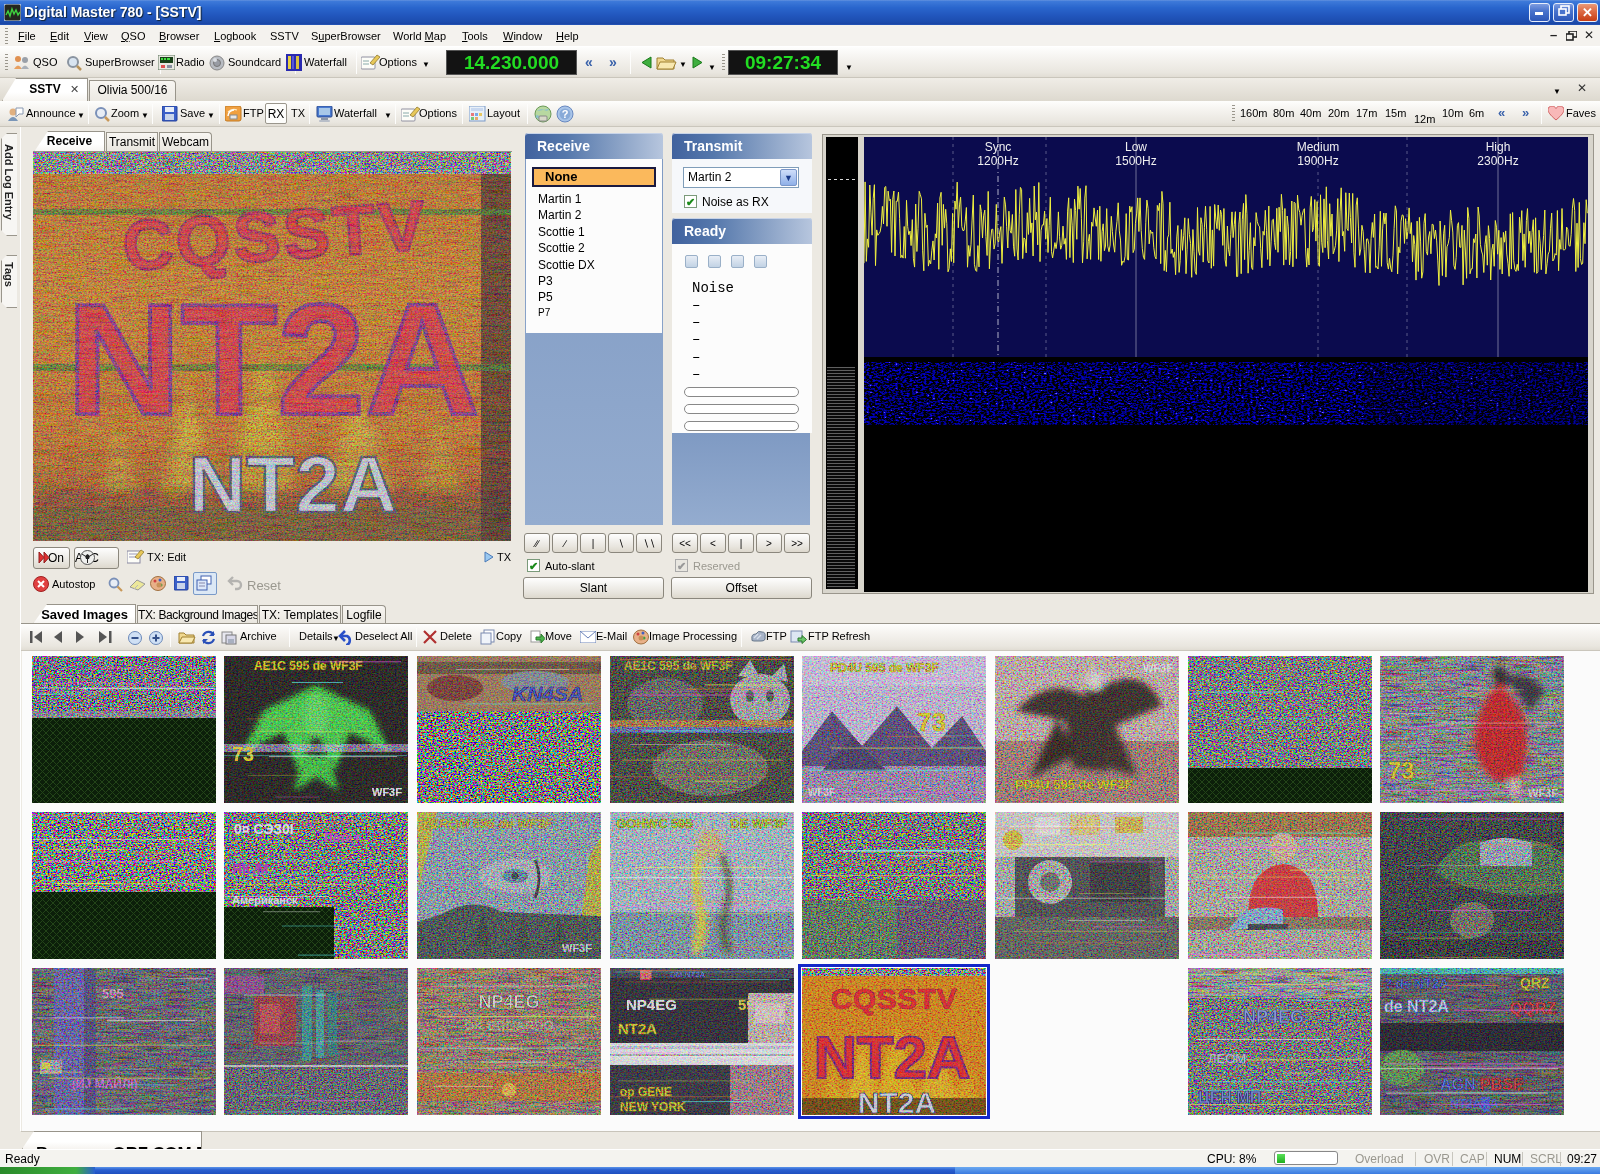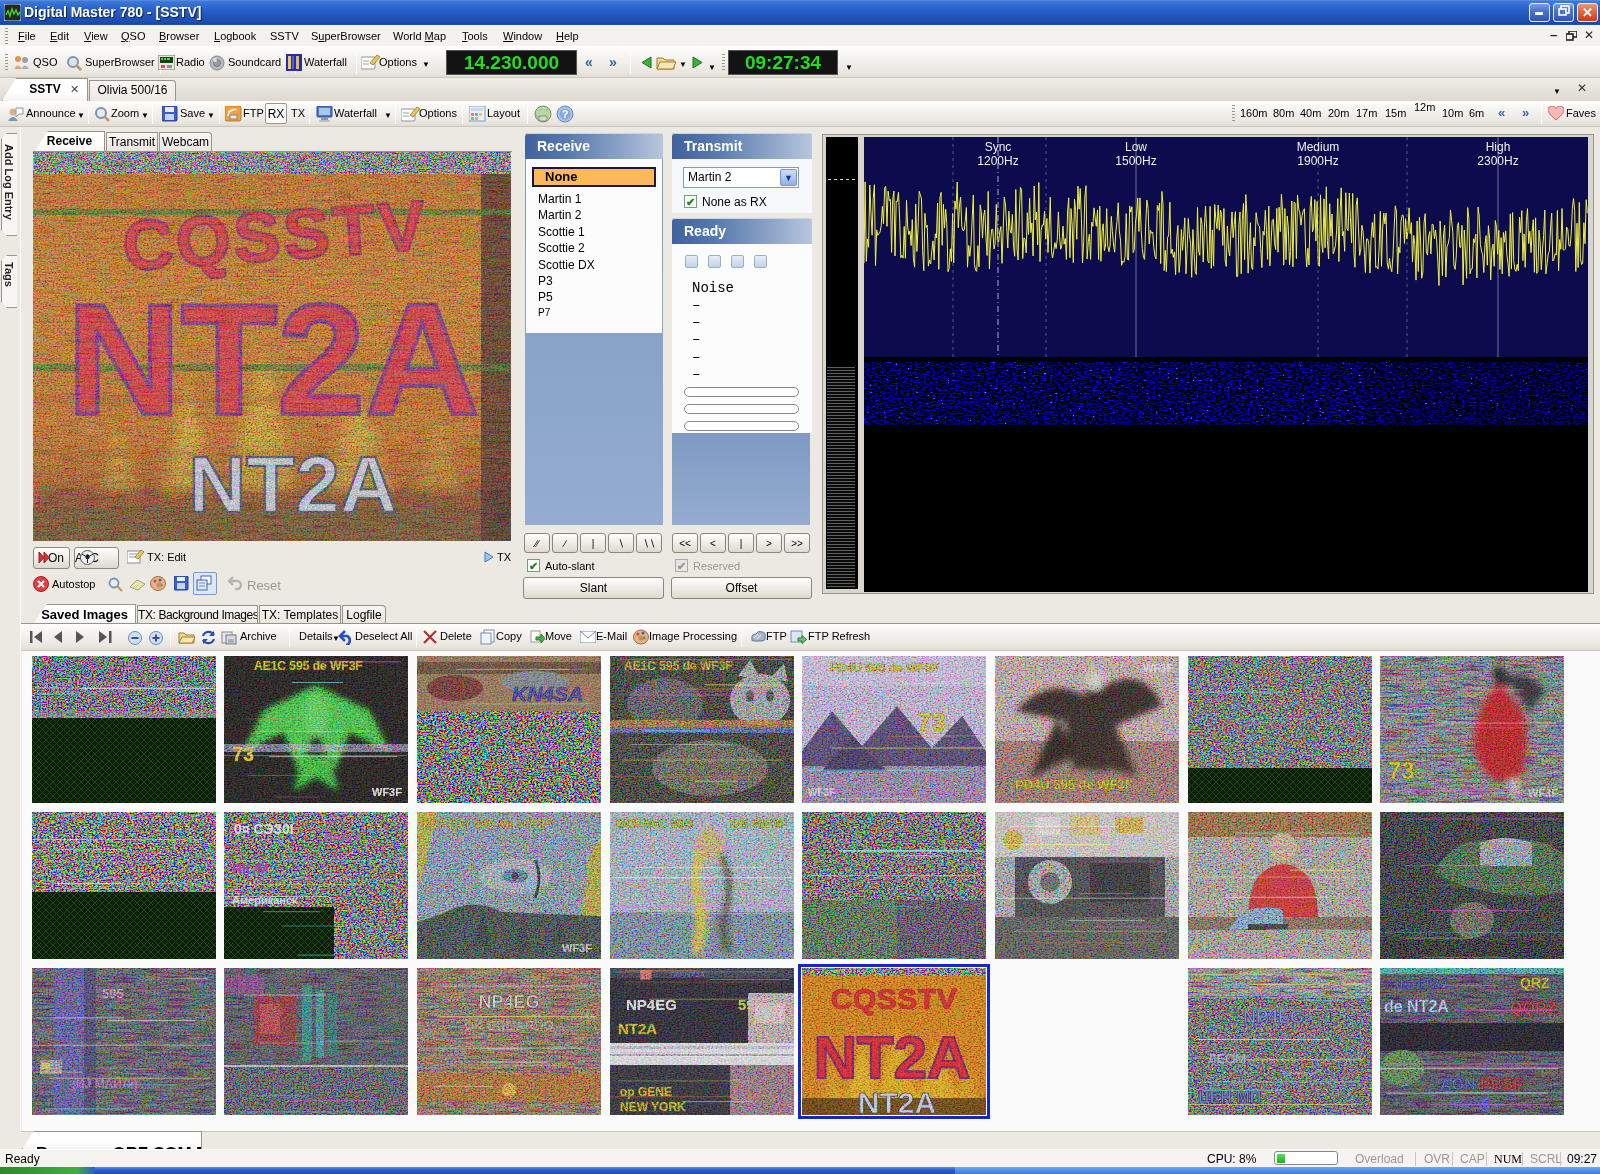--- a/index.html
+++ b/index.html
@@ -261,21 +261,21 @@
         <circle cx="9" cy="9" r="5.5" fill="#88aad8"></circle>
         <text x="9" y="13" font-size="11" font-weight="bold" fill="#fff" text-anchor="middle">?</text>
       </svg>
 <div class="grip" style="left:1232px;top:4px;height:18px;"></div>
 <div class="tbi" style="left:1240px;top:6px;">160m</div>
       <div class="tbi" style="left:1273px;top:6px;">80m</div>
       <div class="tbi" style="left:1300px;top:6px;">40m</div>
       <div class="tbi" style="left:1328px;top:6px;">20m</div>
       <div class="tbi" style="left:1356px;top:6px;">17m</div>
       <div class="tbi" style="left:1385px;top:6px;">15m</div>
-      <div class="tbi" style="left:1414px;top:0;">12m</div>
+      <div class="tbi" style="left:1414px;top:12px;">12m</div>
       <div class="tbi" style="left:1442px;top:6px;">10m</div>
       <div class="tbi" style="left:1469px;top:6px;">6m</div>
 <div class="arr abs" style="left:1498px;top:4px;font-size:13px;">«</div>
 <div class="arr abs" style="left:1522px;top:4px;font-size:13px;">»</div>
 <div class="sep" style="left:1541px;top:3px;height:20px;"></div>
 <svg class="abs" style="left:1548px;top:5px" width="16" height="15">
         <path d="M8 14 C2 9 0 6 0 3.5 C0 1.5 1.8 0 4 0 C5.8 0 7.2 1 8 2.5 C8.8 1 10.2 0 12 0 C14.2 0 16 1.5 16 3.5 C16 6 14 9 8 14z" fill="#f8b8b8" stroke="#d06060"></path>
       </svg>
 <div class="tbi" style="left:1566px;top:6px;">Faves</div>
 </div>
@@ -425,21 +425,21 @@
 <div class="cb" style="left:675px;top:559px;background:#e8e6e0;color:#999;border-color:#aaa;">✔</div>
 <div class="tbi grey" style="left:693px;top:560px;">Reserved</div>
 <div class="sbtn" style="left:523px;top:577px;width:141px;">Slant</div>
 <div class="sbtn" style="left:671px;top:577px;width:141px;">Offset</div>
 
 <div class="phead" style="left:672px;top:133px;width:140px;">Transmit</div>
 <div class="pwhite" style="left:672px;top:159px;width:140px;height:54px;background:#f6f8fb;">
 <div style="position:absolute;left:11px;top:8px;width:116px;height:21px;background:#fff;border:1px solid #7f9db9;font-size:12px;padding:2px 0 0 4px;">Martin 2
 <div style="position:absolute;right:1px;top:1px;width:17px;height:17px;background:linear-gradient(180deg,#cfdefa,#8fb0e8);border:1px solid #7a96c8;border-radius:2px;color:#1a3a8a;font-size:9px;text-align:center;line-height:16px;">▼</div></div>
 <div class="cb" style="left:12px;top:36px;">✔</div>
-<div style="position:absolute;left:30px;top:36px;font-size:12px;">None as RX</div>
+<div style="position:absolute;left:30px;top:36px;font-size:12px;">Noise as RX</div>
 </div>
 <div class="phead" style="left:672px;top:218px;width:140px;">Ready</div>
 <div class="pwhite" style="left:672px;top:244px;width:140px;height:189px;"></div>
 <div class="pbody" style="left:672px;top:433px;width:138px;height:92px;"></div>
 
 <div class="abs" style="left:685px;top:255px;width:13px;height:13px;background:linear-gradient(180deg,#e8eef6,#c2d2e4);border:1px solid #9ab0c8;border-radius:2px;"></div>
 <div class="abs" style="left:708px;top:255px;width:13px;height:13px;background:linear-gradient(180deg,#e8eef6,#c2d2e4);border:1px solid #9ab0c8;border-radius:2px;"></div>
 <div class="abs" style="left:731px;top:255px;width:13px;height:13px;background:linear-gradient(180deg,#e8eef6,#c2d2e4);border:1px solid #9ab0c8;border-radius:2px;"></div>
 <div class="abs" style="left:754px;top:255px;width:13px;height:13px;background:linear-gradient(180deg,#e8eef6,#c2d2e4);border:1px solid #9ab0c8;border-radius:2px;"></div>
 <div class="abs" style="left:692px;top:280px;font-family:'Liberation Mono',monospace;font-size:14px;">Noise</div>
@@ -1093,21 +1093,21 @@
 <div class="abs" style="left:1207px;top:2px;font-size:12px;">CPU: 8%</div>
 <div class="abs" style="left:1274px;top:1px;width:64px;height:14px;background:#fff;border:1px solid #888;border-radius:3px;">
         <div style="position:absolute;left:2px;top:2px;width:8px;height:9px;background:linear-gradient(180deg,#5ae05a,#1faf1f);"></div>
       </div>
 <div class="abs grey" style="left:1355px;top:2px;font-size:12px;">Overload</div>
 <div class="abs" style="left:1415px;top:2px;height:14px;width:1px;background:#c8c6be;"></div>
 <div class="abs grey" style="left:1424px;top:2px;font-size:12px;">OVR</div>
 <div class="abs" style="left:1452px;top:2px;height:14px;width:1px;background:#c8c6be;"></div>
 <div class="abs grey" style="left:1460px;top:2px;font-size:12px;">CAP</div>
 <div class="abs" style="left:1486px;top:2px;height:14px;width:1px;background:#c8c6be;"></div>
-<div class="abs" style="left:1494px;top:2px;font-size:12px;font-family:Liberation Serif, serif;">NUM</div>
+<div class="abs" style="left:1494px;top:2px;font-size:12px;">NUM</div>
 <div class="abs" style="left:1522px;top:2px;height:14px;width:1px;background:#c8c6be;"></div>
 <div class="abs grey" style="left:1530px;top:2px;font-size:12px;">SCRL</div>
 <div class="abs" style="left:1560px;top:2px;height:14px;width:1px;background:#c8c6be;"></div>
 <div class="abs" style="left:1567px;top:2px;font-size:12px;">09:27</div>
 </div>
 <div class="abs" style="left:0;top:1167px;width:1600px;height:7px;background:linear-gradient(180deg,#5a93e8,#2a5fd0 40%,#1e4fc0);">
 <div class="abs" style="left:0;top:0;width:95px;height:7px;background:linear-gradient(90deg,#2a8a2a,#3fae3f 80%,#2a5fd0);"></div>
 <div class="abs" style="left:955px;top:0;width:645px;height:7px;background:linear-gradient(180deg,#6aa8f0,#3a7ae0);"></div>
 </div>
 

